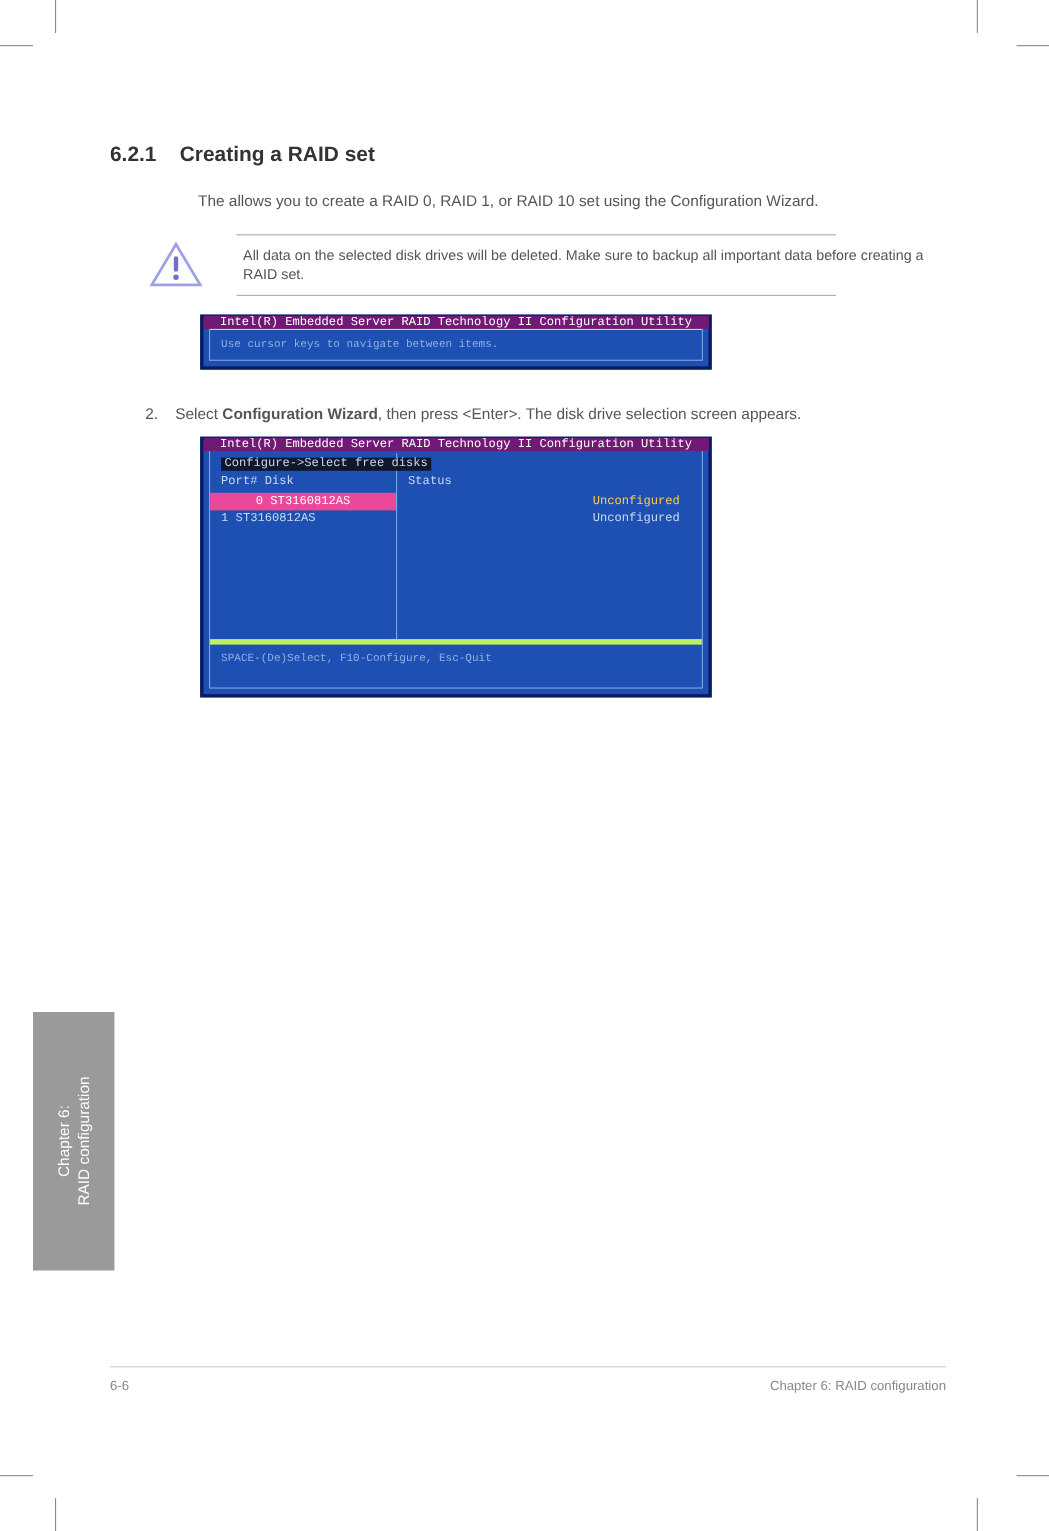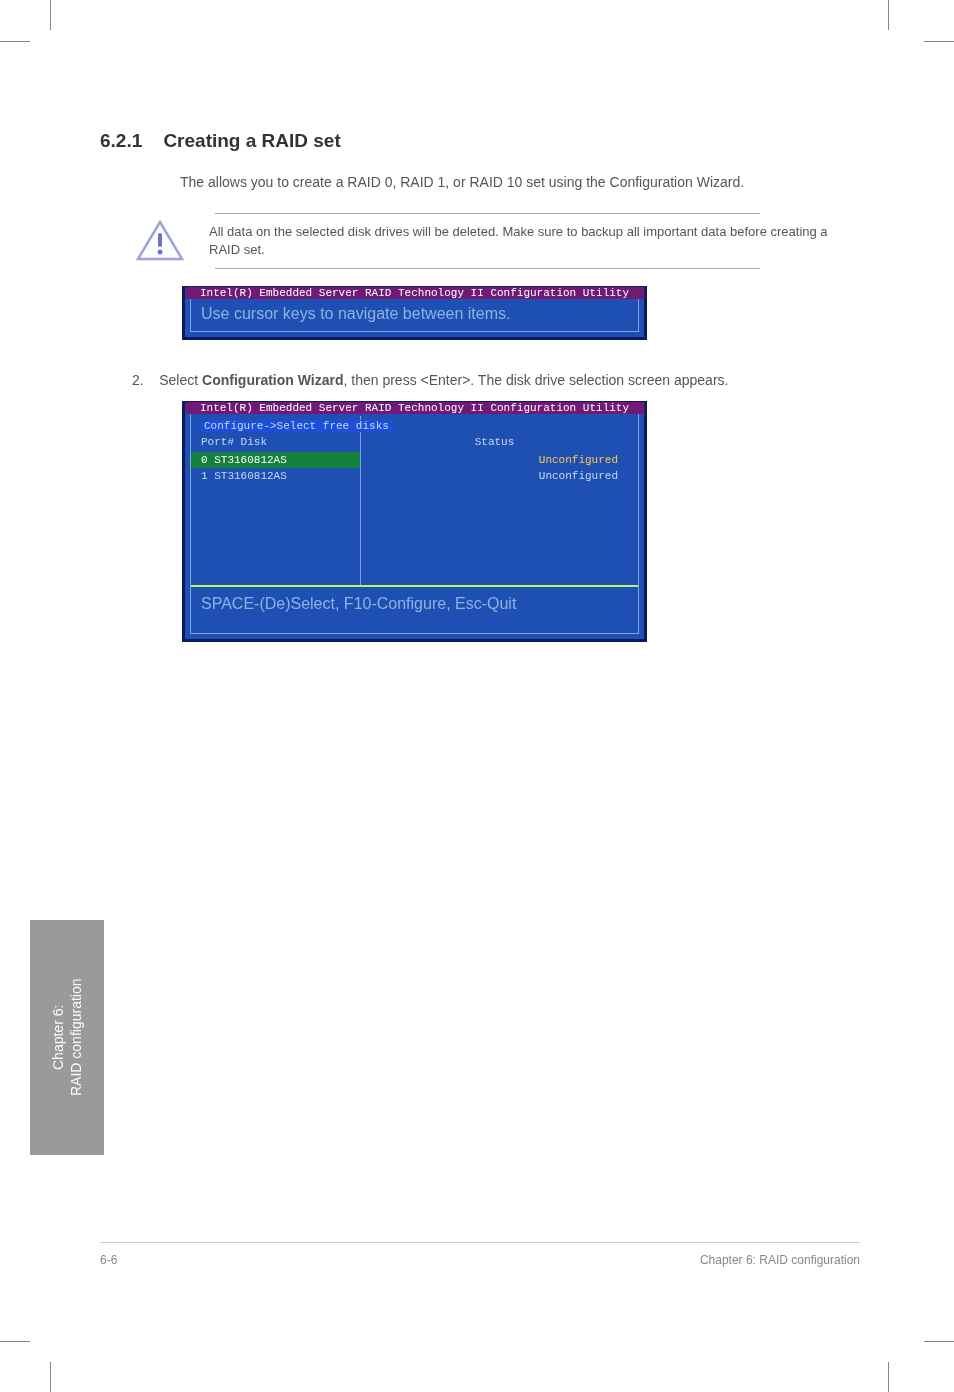--- a/index.html
+++ b/index.html
@@ -59,21 +59,21 @@
       margin-left: 115px;
       width: 545px;
       margin-bottom: 5px;
       margin-top: 5px;
     }
     
     .caution-row {
       display: flex;
       align-items: center;
       margin-left: 35px;
-      gap: 24px;
+      gap: 36px;
     }
     
     .caution-icon {
       flex-shrink: 0;
     }
     
     .caution-text {
       font-size: 13px;
       color: #555;
       line-height: 1.4;
@@ -136,24 +136,24 @@
       background: #0a9840;
       color: #fff;
     }
     
     .bios-right-label {
       color: #a0c0e8;
       margin-top: 85px;
     }
     
     .bios-footer {
-      border-top: 2px solid #bef264;
+      border-top: 5px solid #bef264;
       padding: 8px 10px;
-      font-family: Liberation Sans, sans-serif;
-      font-size: 16px;
+      font-family: Liberation Mono, monospace;
+      font-size: 10px;
       color: #8fb1e0;
     }
     
     
     .bios-box2 {
       margin-left: 82px;
       width: 465px;
       background: #1e50b3;
       border: 3px solid #0b1c5e;
       position: relative;
@@ -191,36 +191,37 @@
       color: #c8d8f2;
       padding: 0 10px 4px 10px;
     }
     
     .disk-row {
       font-family: 'Courier New', monospace;
       font-size: 11px;
     }
     
     .disk-row.selected {
-      background: #15803d;
+      background: #ec4899;
+      text-align: center;
     }
     
     .disk-id {
       padding: 2px 10px;
       color: #fff;
     }
     
     .subtitle-bar {
       position: absolute;
       top: 10px;
       left: 10px;
       font-family: 'Courier New', monospace;
       font-size: 11px;
       color: #c8d8f2;
-      background: #1d4ed8;
+      background: #0f172a;
       padding: 0 3px;
     }
     
     .step-text {
       font-size: 14px;
       color: #555;
       margin-left: 32px;
       margin-bottom: 10px;
       line-height: 1.5;
     }
@@ -258,21 +259,21 @@
       display: flex;
       justify-content: space-between;
       font-size: 12px;
       color: #888;
       border-top: 1px solid #ccc;
       padding-top: 10px;
     }
     
     .disk-status-header {
       color: #c8d8f2;
-      text-align: center;
+      text-align: left;
       padding-right: 10px;
       margin-bottom: 4px;
     }
     
     .disk-status-row {
       padding: 2px 10px;
       color: #c8d8f2;
     }
     
     .unconfigured {

